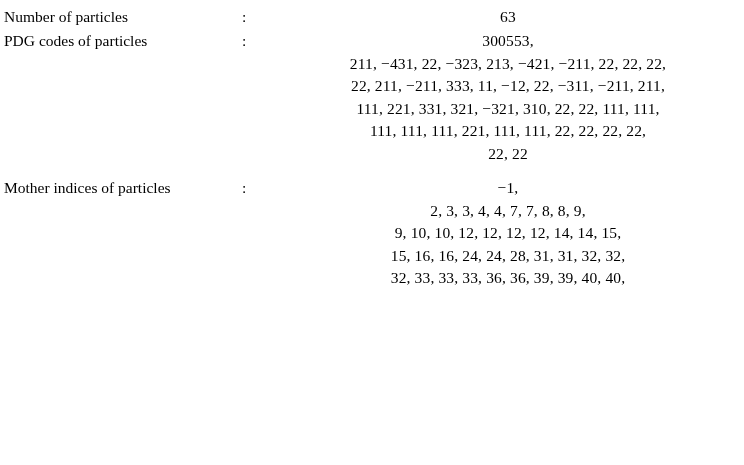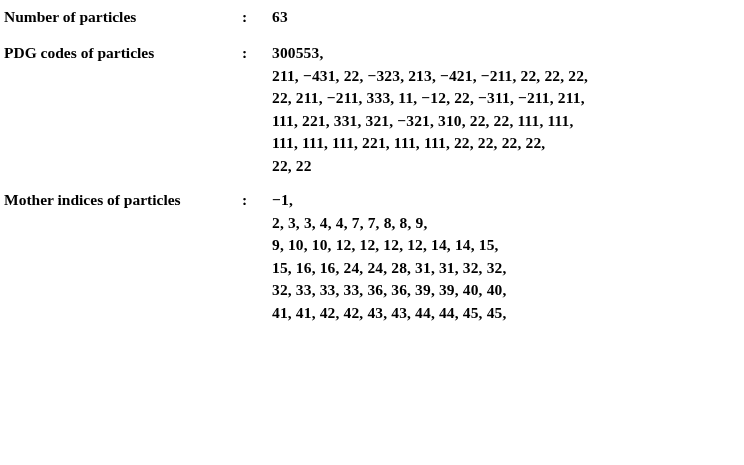--- a/index.html
+++ b/index.html
@@ -14,45 +14,45 @@
     color: #000000;
     font-size: 15.5px;
     overflow: hidden;
   }
   .page {
     position: relative;
     width: 744px;
     height: 465px;
     padding: 6px 0 0 4px;
     box-sizing: border-box;
-    font-weight: bold;
   }
   .entry {
     display: flex;
     align-items: flex-start;
     margin-bottom: 0;
   }
   .entry + .entry {
-    margin-top: 14px;
+    margin-top: 2px;
   }
   .label {
     width: 238px;
     flex: 0 0 238px;
     line-height: 1.45;
     white-space: nowrap;
   }
   .colon {
     width: 30px;
     flex: 0 0 30px;
     line-height: 1.45;
     text-align: left;
   }
   .values {
     flex: 1 1 auto;
     line-height: 1.45;
+    text-align: center;
   }
   .values .vline {
     white-space: pre;
     letter-spacing: 0.15px;
   }
   .spacer-lg {
     height: 12px;
   }
 </style>
 </head>
@@ -85,17 +85,16 @@
 
   <div class="entry">
     <div class="label">Mother indices of particles</div>
     <div class="colon">:</div>
     <div class="values">
       <div class="vline">−1,</div>
       <div class="vline">2, 3, 3, 4, 4, 7, 7, 8, 8, 9,</div>
       <div class="vline">9, 10, 10, 12, 12, 12, 12, 14, 14, 15,</div>
       <div class="vline">15, 16, 16, 24, 24, 28, 31, 31, 32, 32,</div>
       <div class="vline">32, 33, 33, 33, 36, 36, 39, 39, 40, 40,</div>
-      <div class="vline">41, 41, 42, 42, 43, 43, 44, 44, 45, 45,</div>
     </div>
   </div>
 
 </div>
 
 </body></html>

